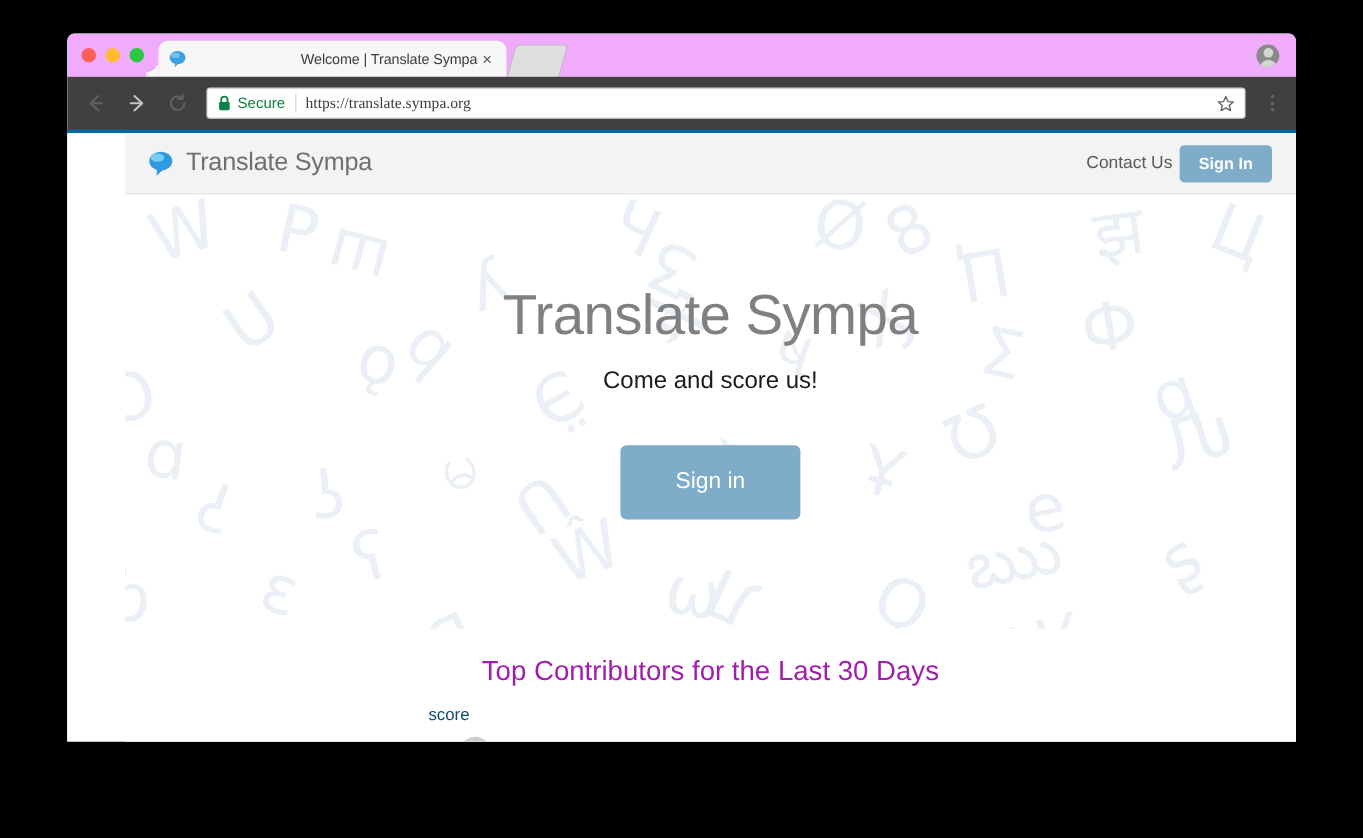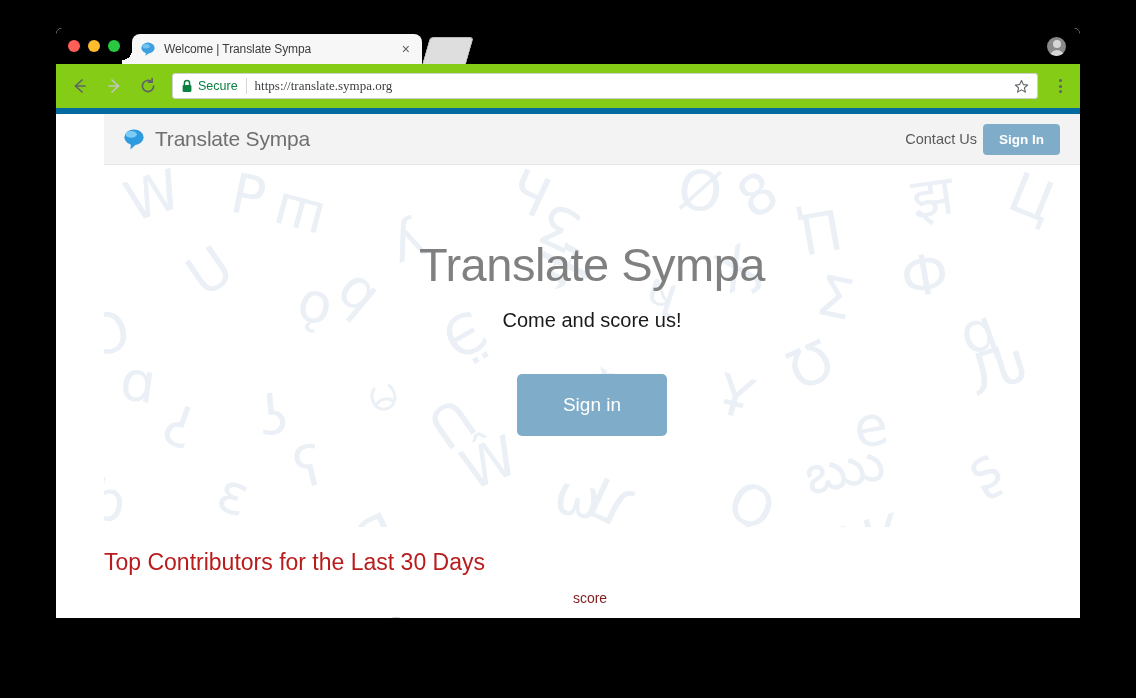--- a/index.html
+++ b/index.html
@@ -21,22 +21,23 @@
     height: 590px;
     background: #ffffff;
     border-radius: 6px 6px 0 0;
     overflow: hidden;
   }
 
   
   #tab-strip {
     position: relative;
     height: 36px;
-    background: #000000;
+    background: #f0abfc;
     border-radius: 6px 6px 0 0;
+    text-align: right;
   }
   #traffic-lights {
     position: absolute;
     left: 12px;
     top: 12px;
     display: flex;
     gap: 8px;
   }
   .light {
     width: 12px; height: 12px;
@@ -120,22 +121,22 @@
     left: 2.5px; top: 12.5px;
     width: 14px; height: 13px;
     border-radius: 50%;
     background: #d6d6d6;
   }
 
   
   #toolbar {
     position: relative;
     height: 44px;
-    background: #84cc16;
-    border-bottom: 6px solid #0369a1;
+    background: #404040;
+    border-bottom: 3px solid #0369a1;
     display: flex;
     align-items: center;
   }
   .nav-btn {
     width: 28px; height: 28px;
     margin-left: 6px;
     display: flex;
     align-items: center;
     justify-content: center;
     cursor: pointer;
@@ -292,32 +293,32 @@
   }
 
   
   #contributors {
     position: relative;
     background: #ffffff;
     z-index: 3;
     padding-top: 4px;
   }
   #contributors-title {
-    text-align: left;
+    text-align: center;
     font-size: 23px;
-    color: #b91c1c;
+    color: #a21caf;
     margin: 0;
     font-weight: normal;
   }
   #score-header {
     width: 470px;
     margin: 14px auto 0 auto;
-    text-align: center;
+    text-align: left;
     font-size: 14px;
-    color: #7f1d1d;
+    color: #0c4a6e;
     padding-right: 4px;
     box-sizing: border-box;
   }
   .contributor-row {
     width: 470px;
     margin: 11px auto 0 auto;
     display: flex;
     align-items: center;
     box-sizing: border-box;
   }

